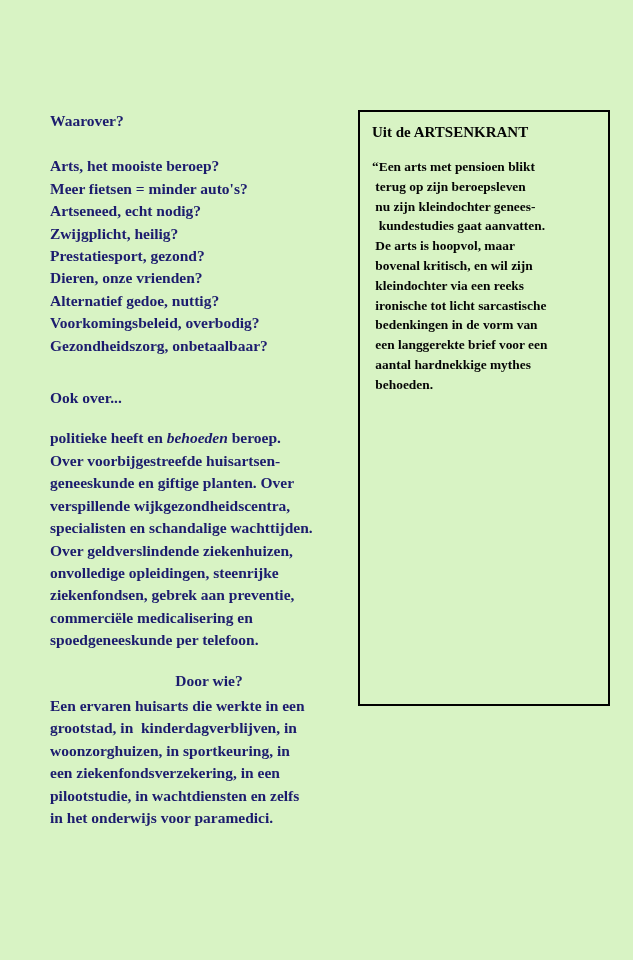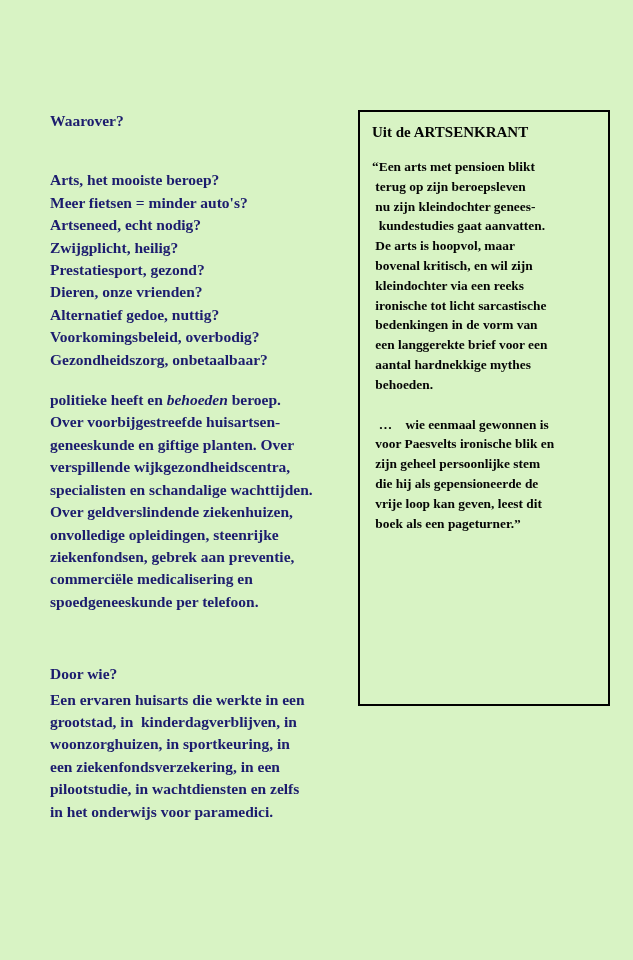--- a/index.html
+++ b/index.html
@@ -16,24 +16,24 @@
     position: absolute;
     left: 50px;
     top: 110px;
     width: 318px;
     color: #1c1c6e;
     font-size: 15.5px;
     line-height: 22.4px;
   }
   .heading { margin: 0; font-size: 15.5px; }
   .pre { white-space: pre-wrap; }
-  .questions { margin-top: 37px; }
+  .questions { margin-top: 23px; }
   .heading-also { margin-top: 30px; }
   .para-topics { margin-top: 18px; }
-  .heading-who { margin-top: 50px; }
+  .heading-who { margin-top: 18px; text-align: center; }
   .para-author { margin-top: 3px; }
   .para-topics em { font-style: italic; }
 
   .quote-box {
     position: absolute;
     left: 358px;
     top: 110px;
     width: 252px;
     height: 596px;
     border: 2px solid #000;
@@ -58,20 +58,21 @@
     <div class="heading">Waarover?</div>
     <div class="questions pre">Arts, het mooiste beroep?
 Meer fietsen = minder auto's?
 Artseneed, echt nodig?
 Zwijgplicht, heilig?
 Prestatiesport, gezond?
 Dieren, onze vrienden?
 Alternatief gedoe, nuttig?
 Voorkomingsbeleid, overbodig?
 Gezondheidszorg, onbetaalbaar?</div>
+    <div class="heading heading-also">Ook over...</div>
     <div class="para-topics">
       <div><span>politieke heeft en </span><em>behoeden</em><span> beroep.</span></div>
       <div class="pre">Over voorbijgestreefde huisartsen-
 geneeskunde en giftige planten. Over
 verspillende wijkgezondheidscentra,
 specialisten en schandalige wachttijden.
 Over geldverslindende ziekenhuizen,
 onvolledige opleidingen, steenrijke
 ziekenfondsen, gebrek aan preventie,
 commerciële medicalisering en
@@ -95,21 +96,15 @@
  nu zijn kleindochter genees-
   kundestudies gaat aanvatten.
  De arts is hoopvol, maar
  bovenal kritisch, en wil zijn
  kleindochter via een reeks
  ironische tot licht sarcastische
  bedenkingen in de vorm van
  een langgerekte brief voor een
  aantal hardnekkige mythes
  behoeden.</div>
-    <div class="box-para3 pre">  …    wie eenmaal gewonnen is
- voor Paesvelts ironische blik en
- zijn geheel persoonlijke stem
- die hij als gepensioneerde de
- vrije loop kan geven, leest dit
- boek als een pageturner.”</div>
   </div>
 
 </div>
 
 </body></html>

